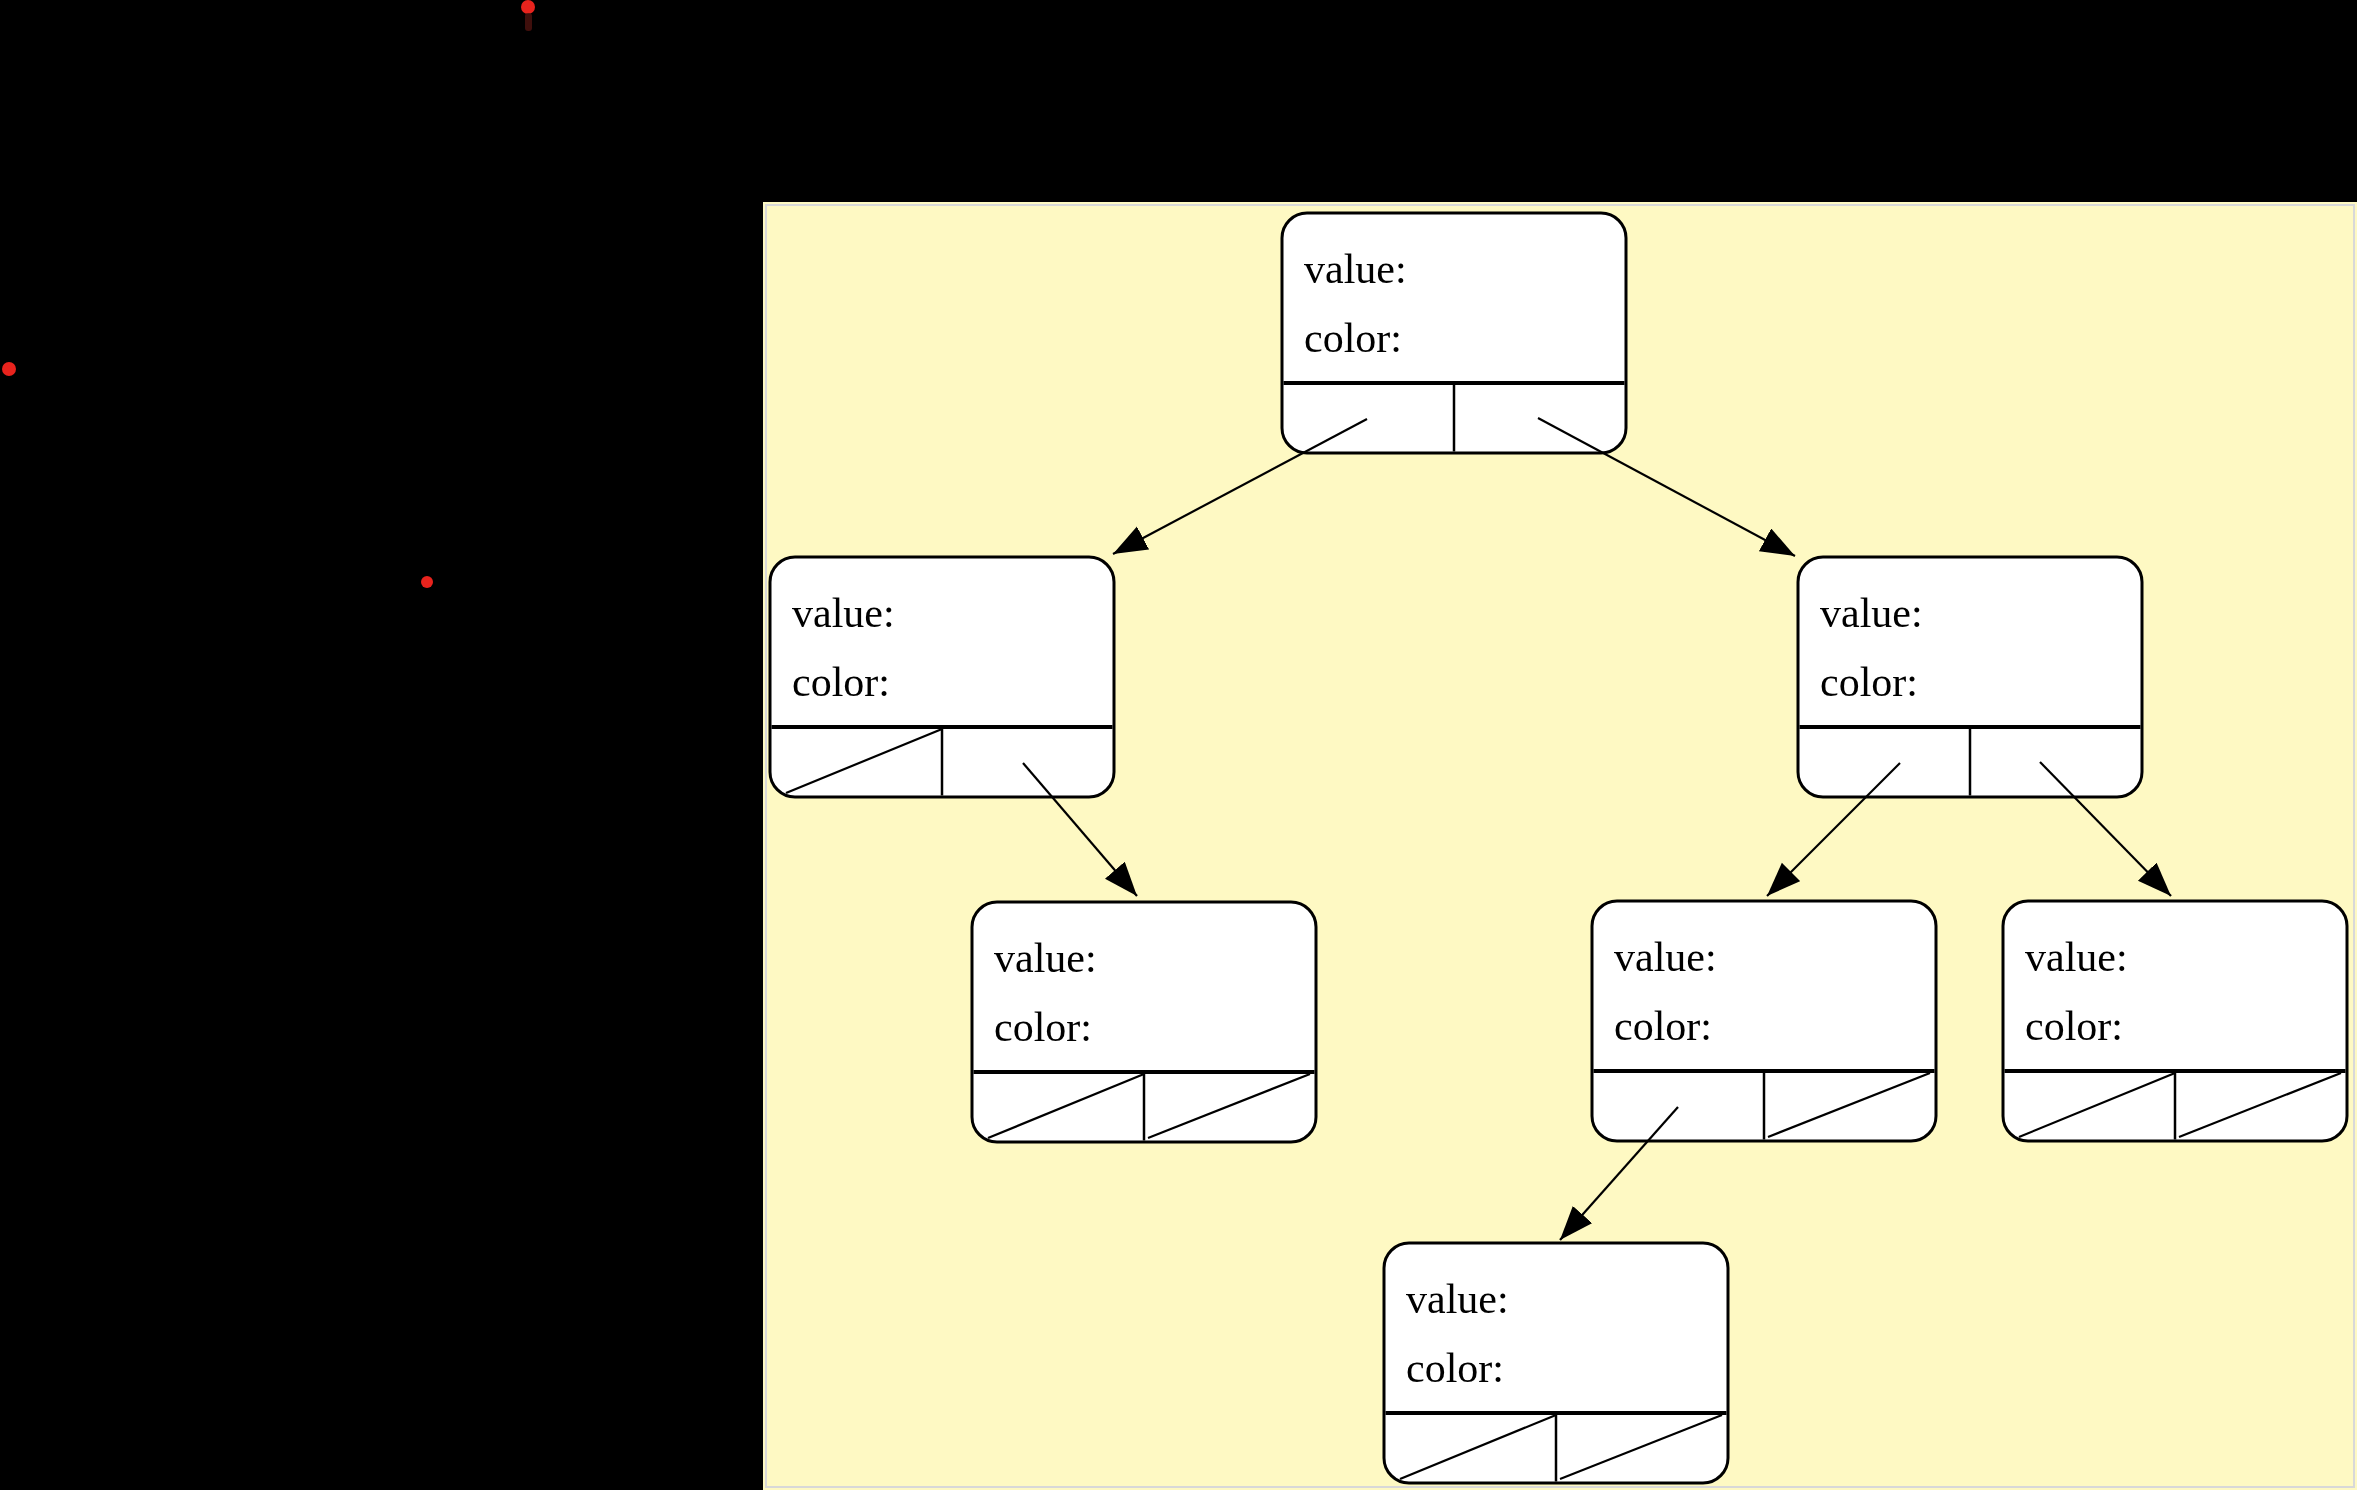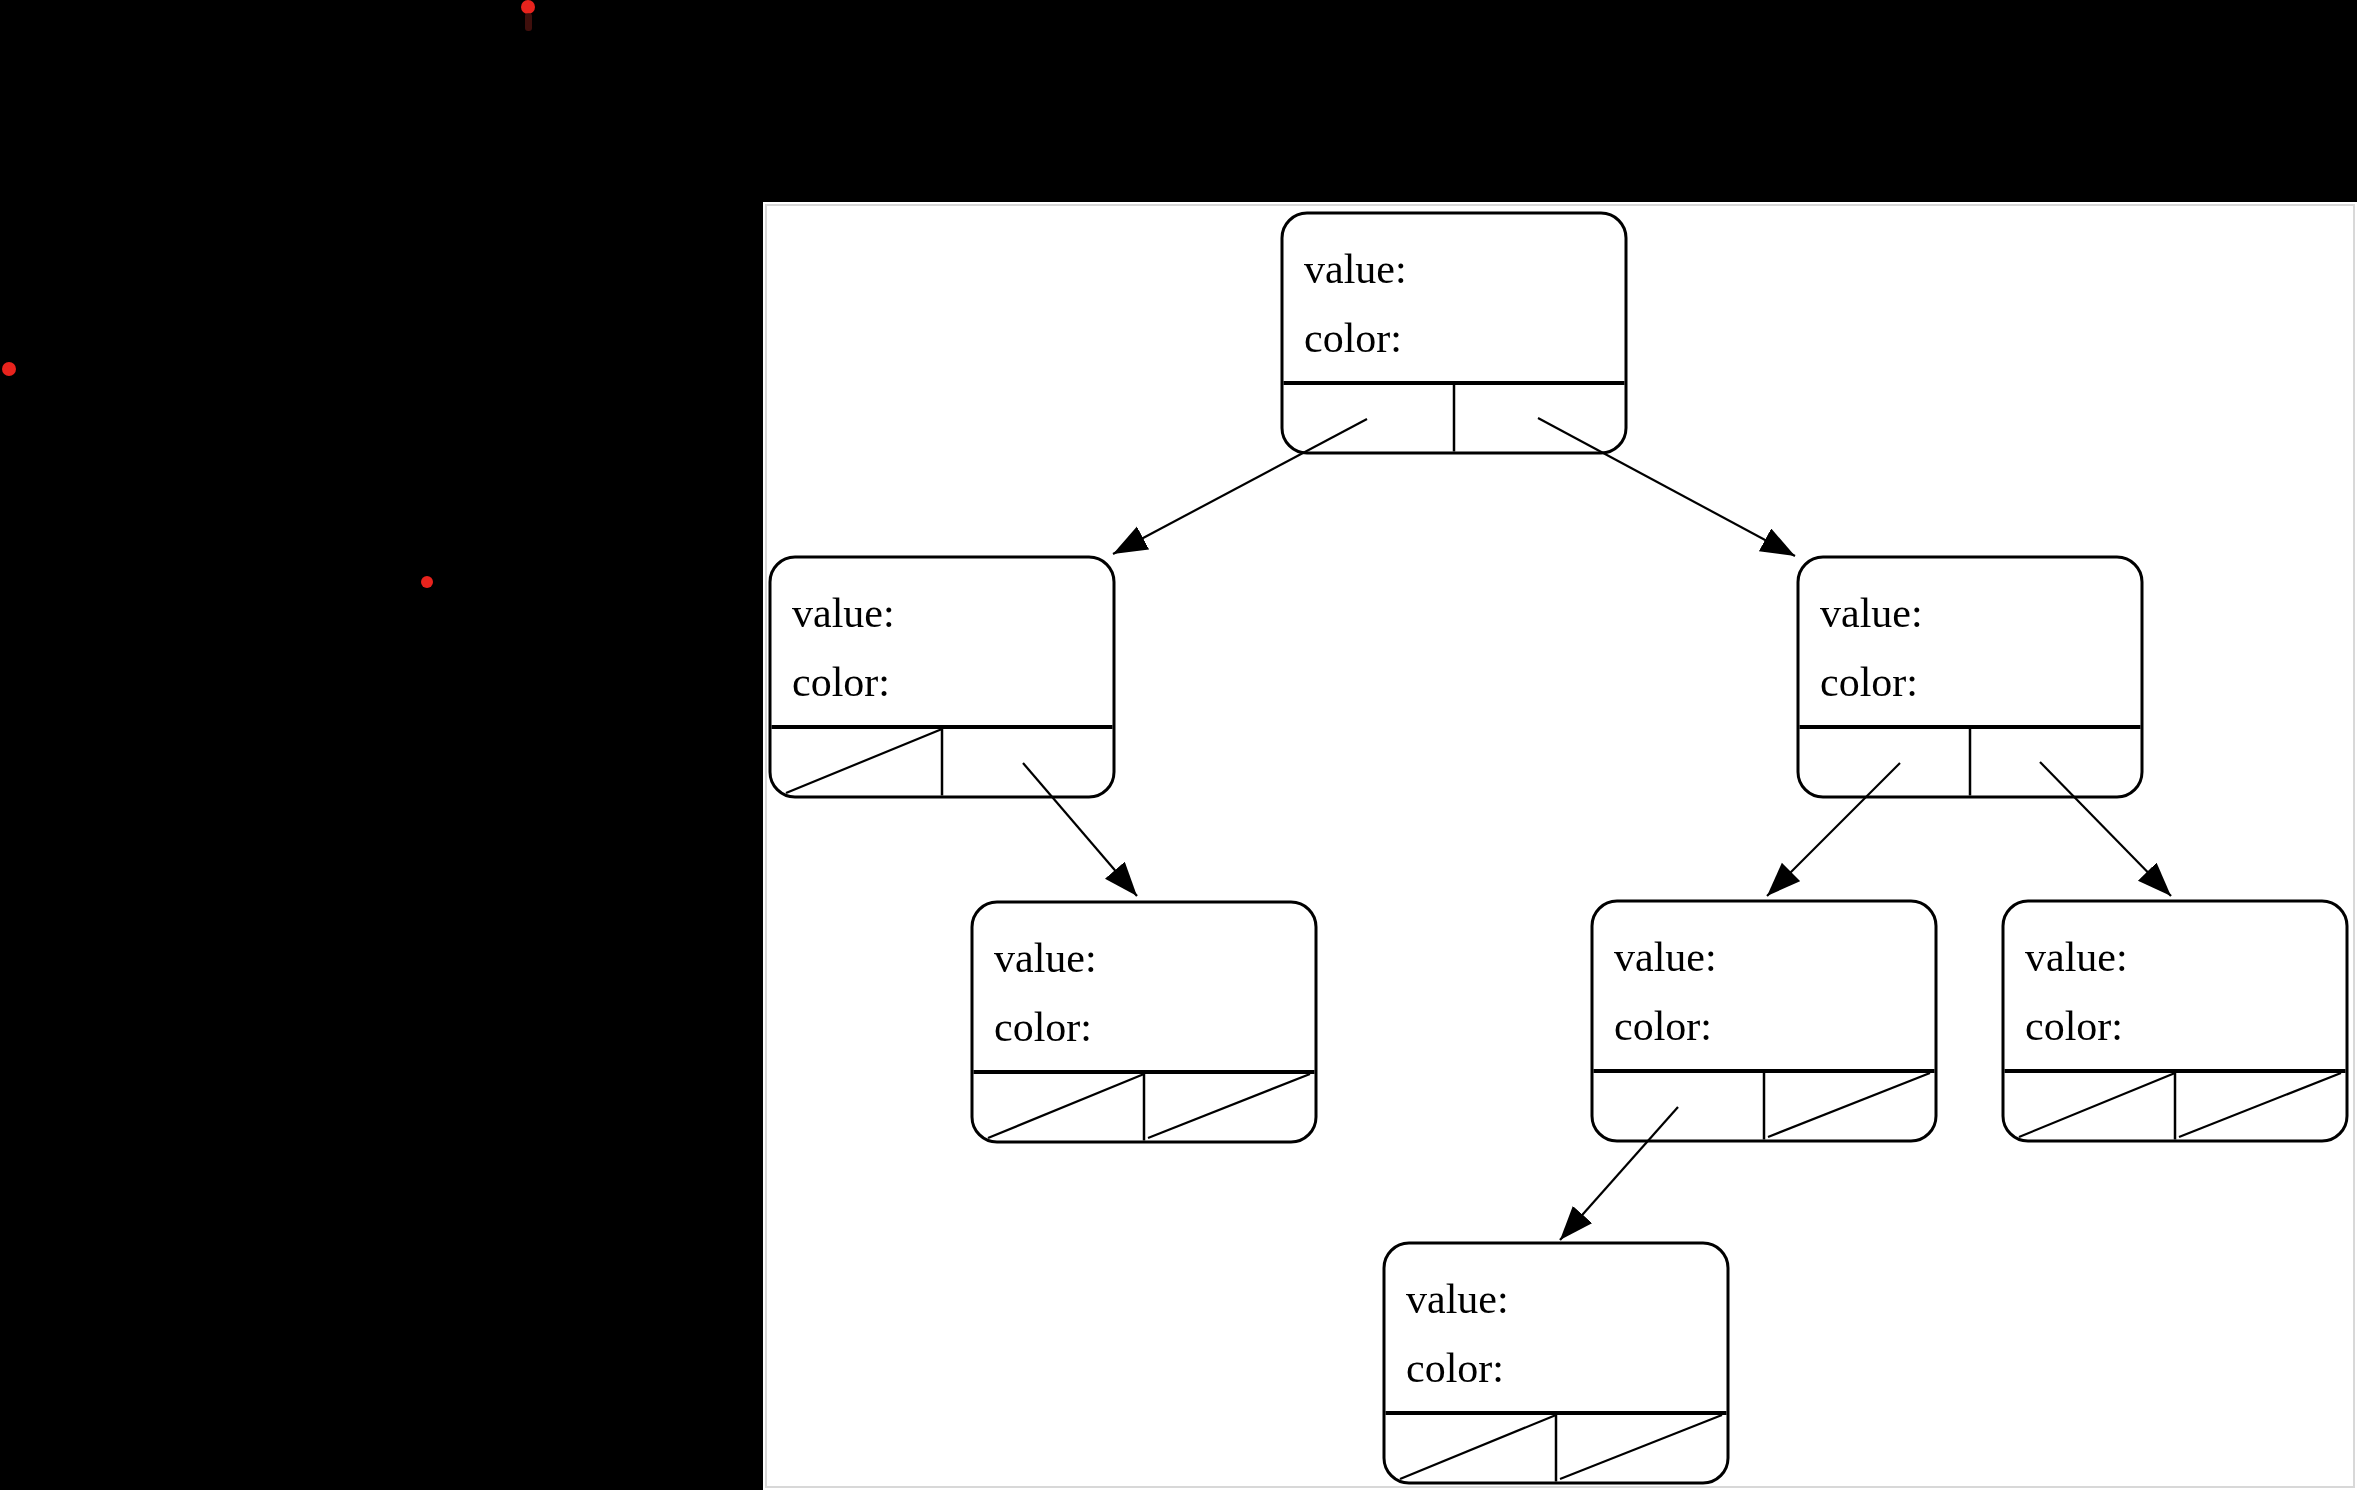--- a/index.html
+++ b/index.html
@@ -24,21 +24,21 @@
   .tree text {
     font-family: "Liberation Serif", "DejaVu Serif", serif;
     font-size: 42px;
     fill: #000;
   }
 </style>
 </head>
 <body>
 
 <div class="stage" style="background: rgb(0, 0, 0);">
-  <div class="panel" style="left: 763px; top: 202px; width: 1594px; height: 1288px; background: #ffffff;">
+  <div class="panel" style="left: 763px; top: 202px; width: 1594px; height: 1288px; background: #fef9c3;">
     <div class="panel-border" style="border-color: rgb(216, 216, 216);"></div>
     <svg class="tree" xmlns="http://www.w3.org/2000/svg" width="1594" height="1288" viewBox="0 0 1594 1288">
         <defs>
           <marker id="arrowhead" markerUnits="userSpaceOnUse" markerWidth="40" markerHeight="30" refX="34" refY="13" orient="auto">
             <path d="M0,0 L34,13 L0,26 z" fill="#000000"></path>
           </marker>
         </defs>
         <g>
           <rect x="519" y="11" width="344" height="240" rx="25" ry="25" fill="#ffffff" stroke="#000000" stroke-width="3"></rect>
           <line x1="520.5" y1="181" x2="861.5" y2="181" stroke="#000000" stroke-width="4"></line>

